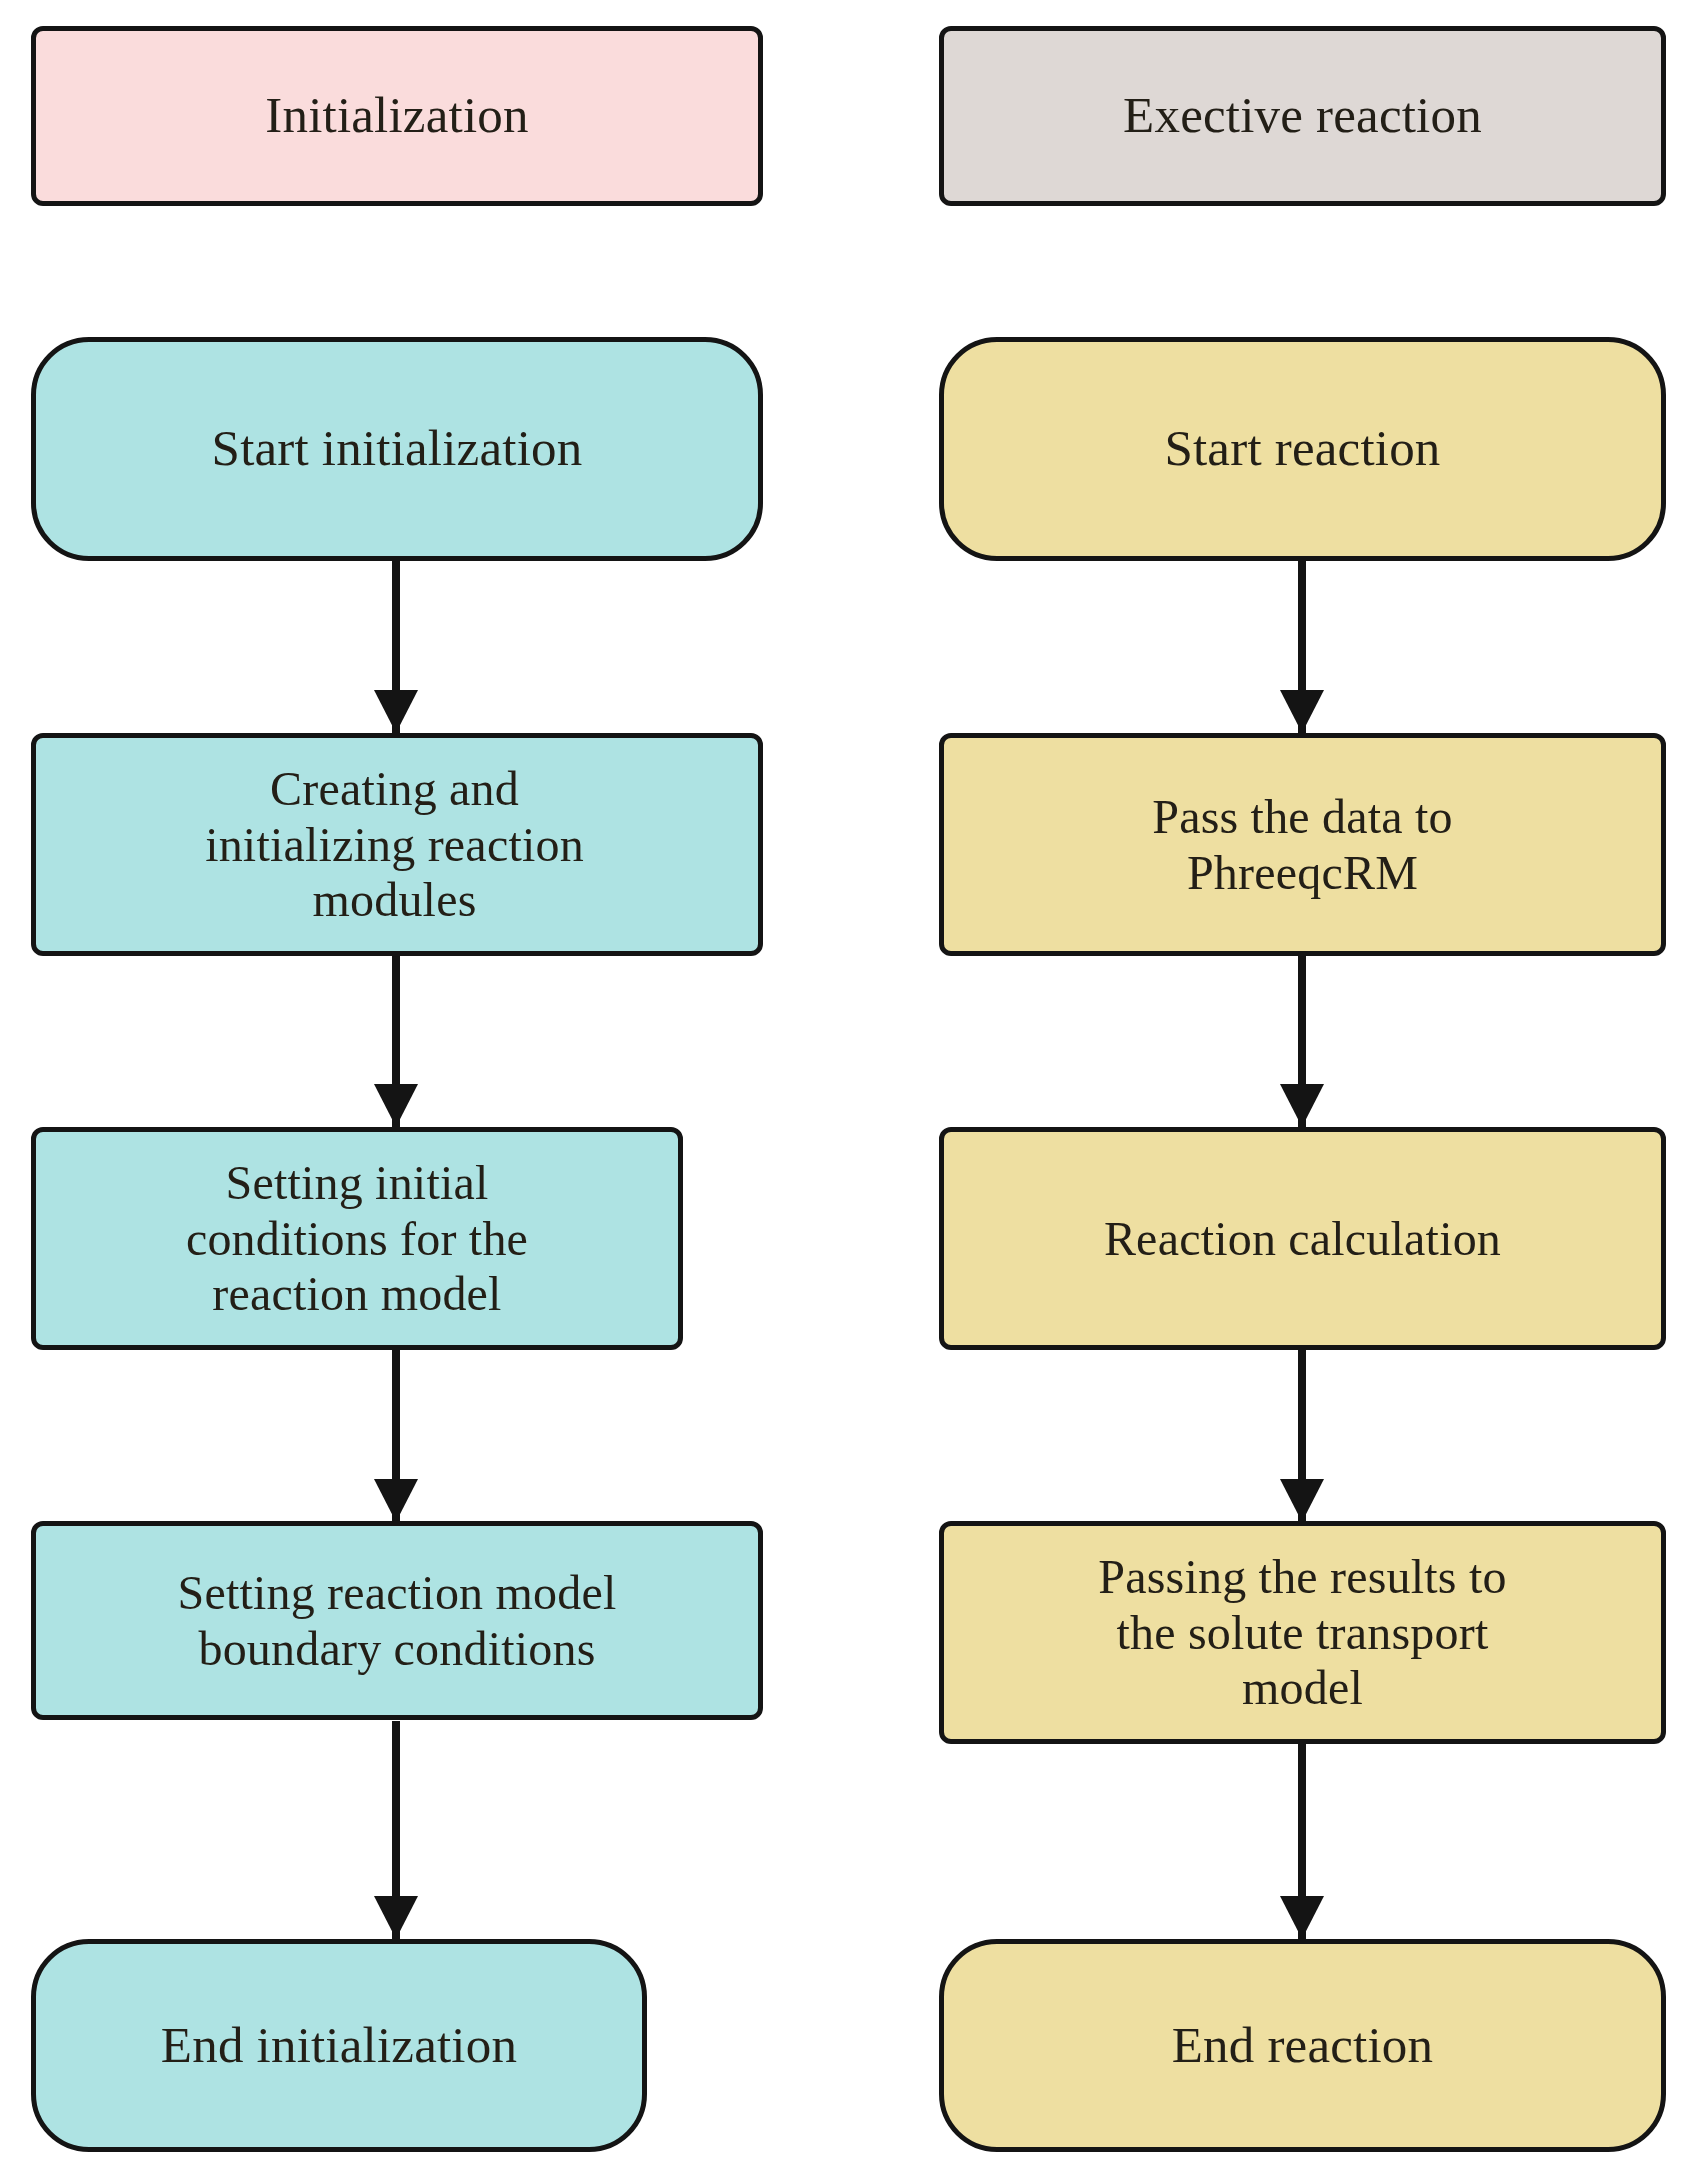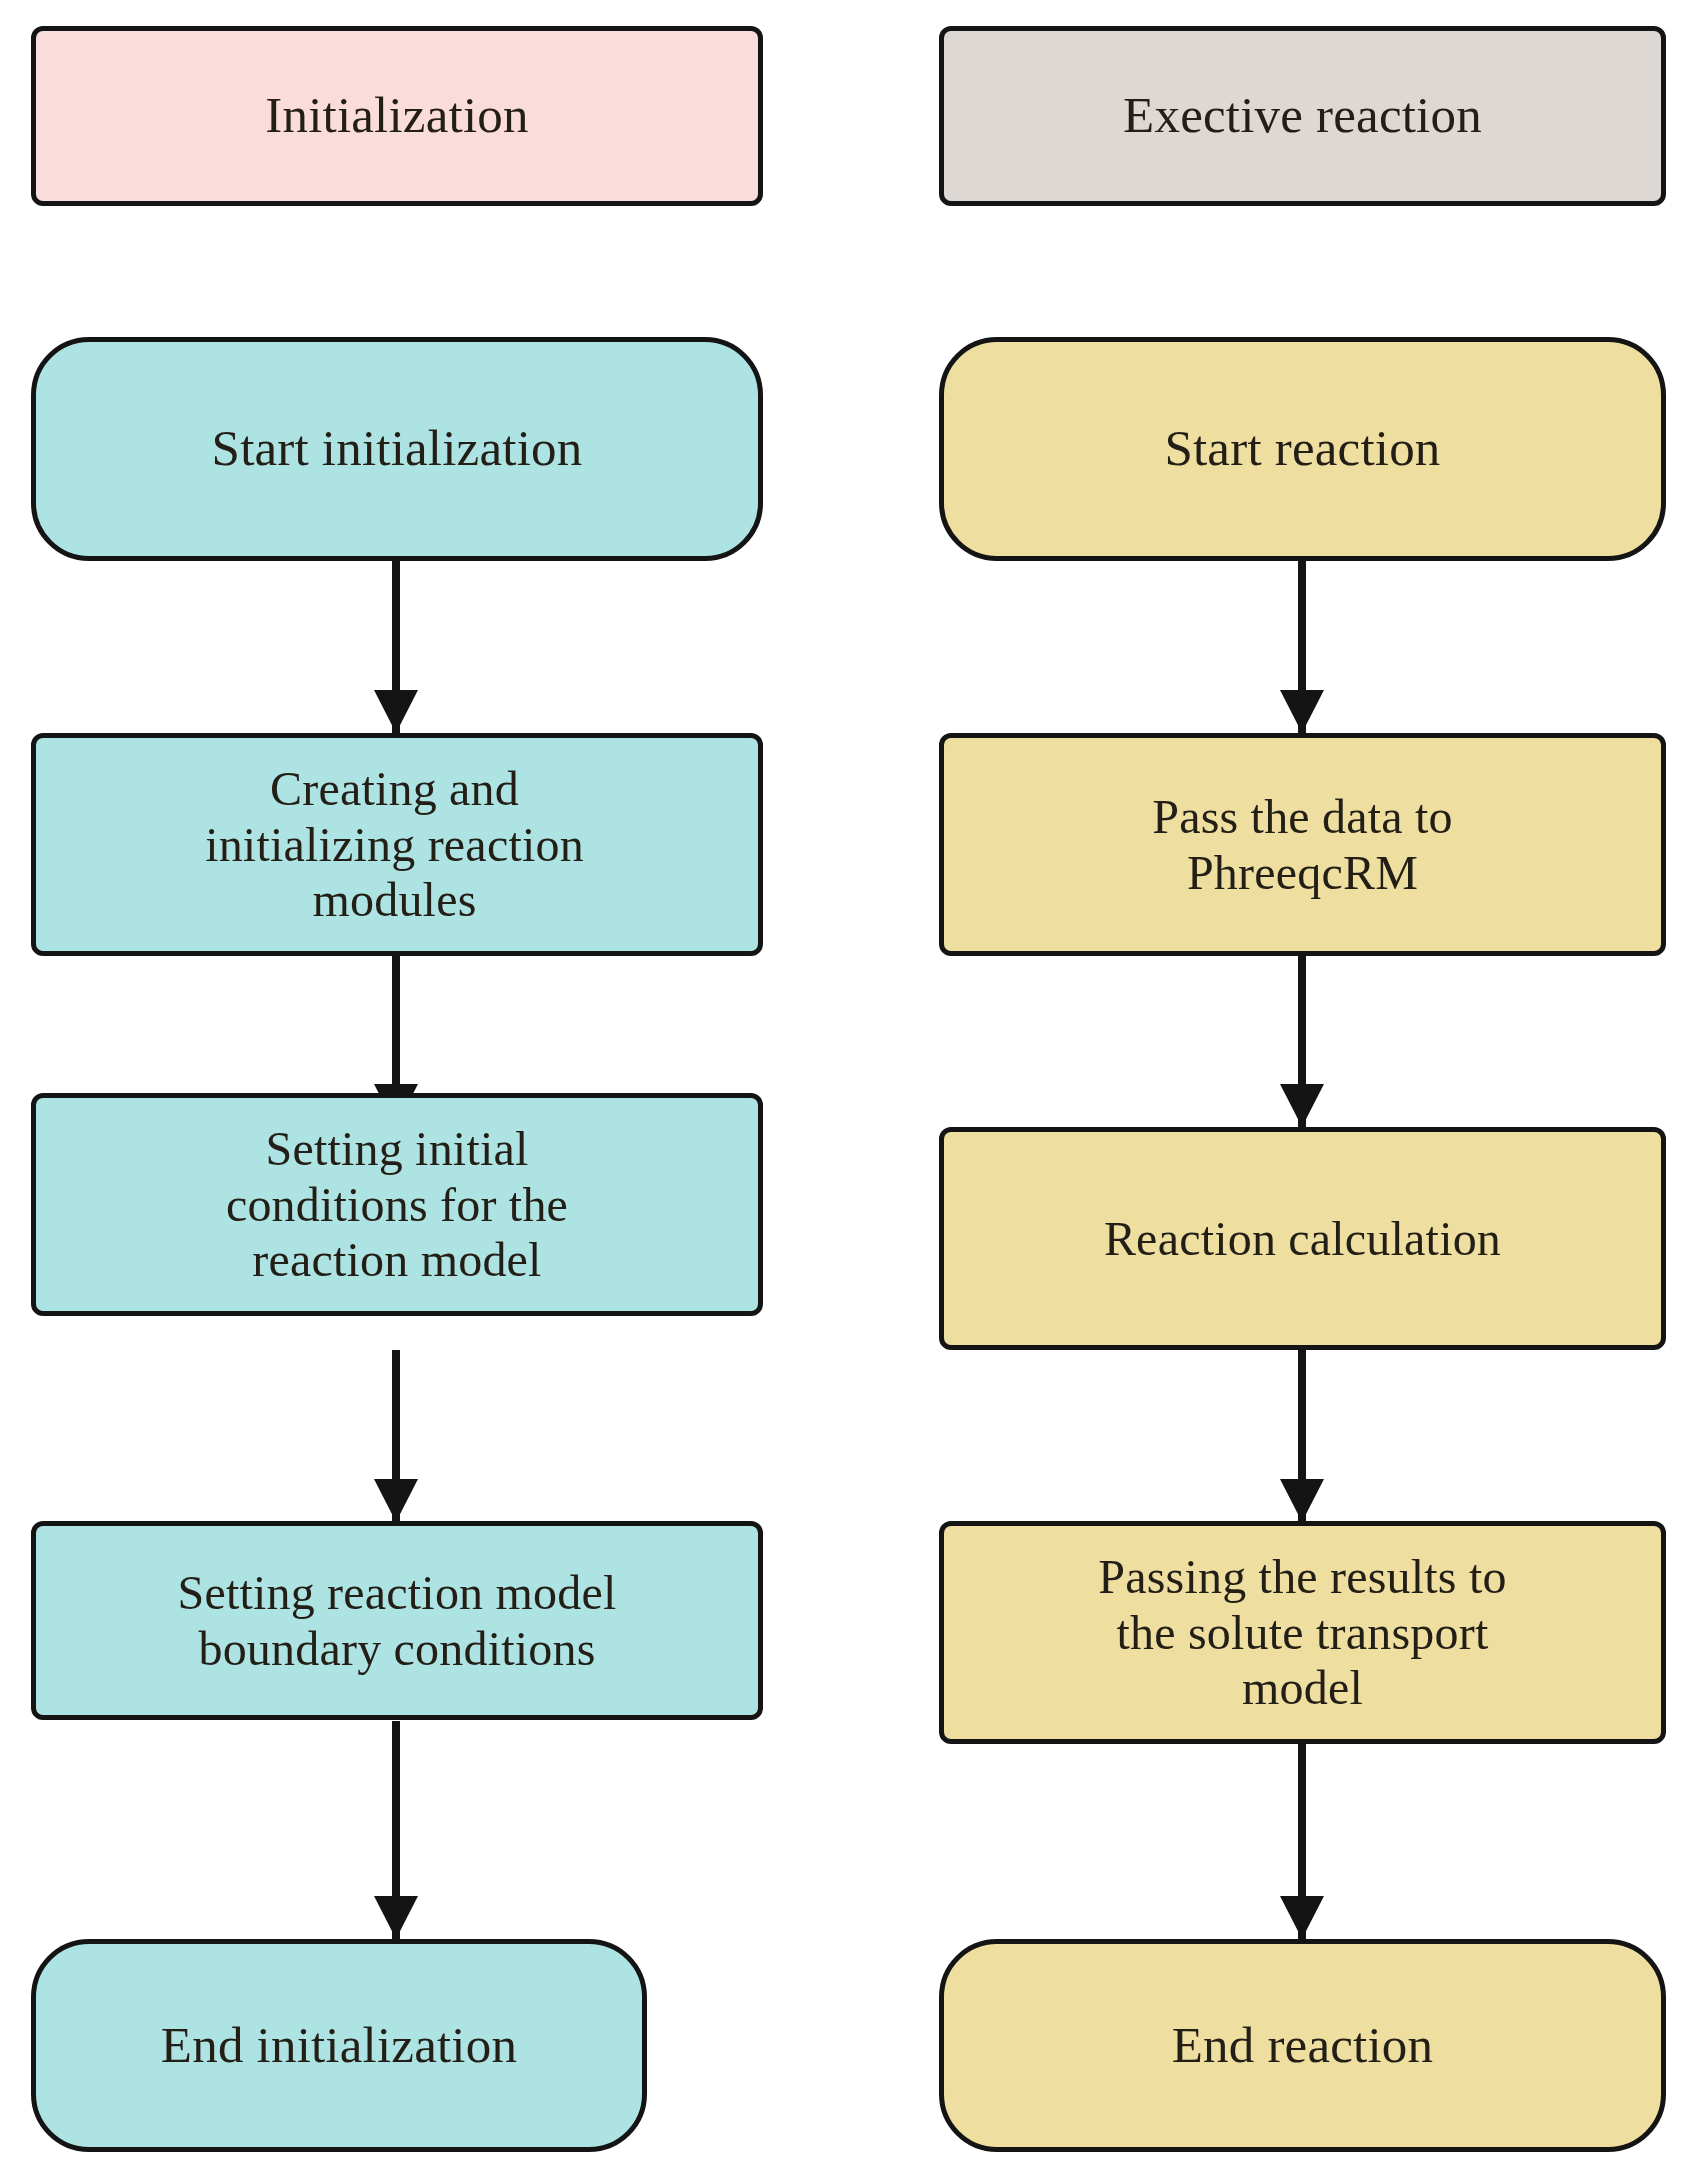--- a/index.html
+++ b/index.html
@@ -101,21 +101,21 @@
     <span class="label">Creating and
 initializing reaction
 modules</span>
   </div>
 
   <div class="arrow" style="left:396px; top:955px;">
     <div class="shaft" style="height:172px;"></div>
     <div class="head" style="top:129px;"></div>
   </div>
 
-  <div class="node rect teal fs-proc" style="left:31px; top:1093px; width:732px; height:223px;">
+  <div class="node rect teal fs-proc" style="left:31px; top:1127px; width:652px; height:223px;">
     <span class="label">Setting initial
 conditions for the
 reaction model</span>
   </div>
 
   <div class="arrow" style="left:396px; top:1350px;">
     <div class="shaft" style="height:172px;"></div>
     <div class="head" style="top:129px;"></div>
   </div>
 

